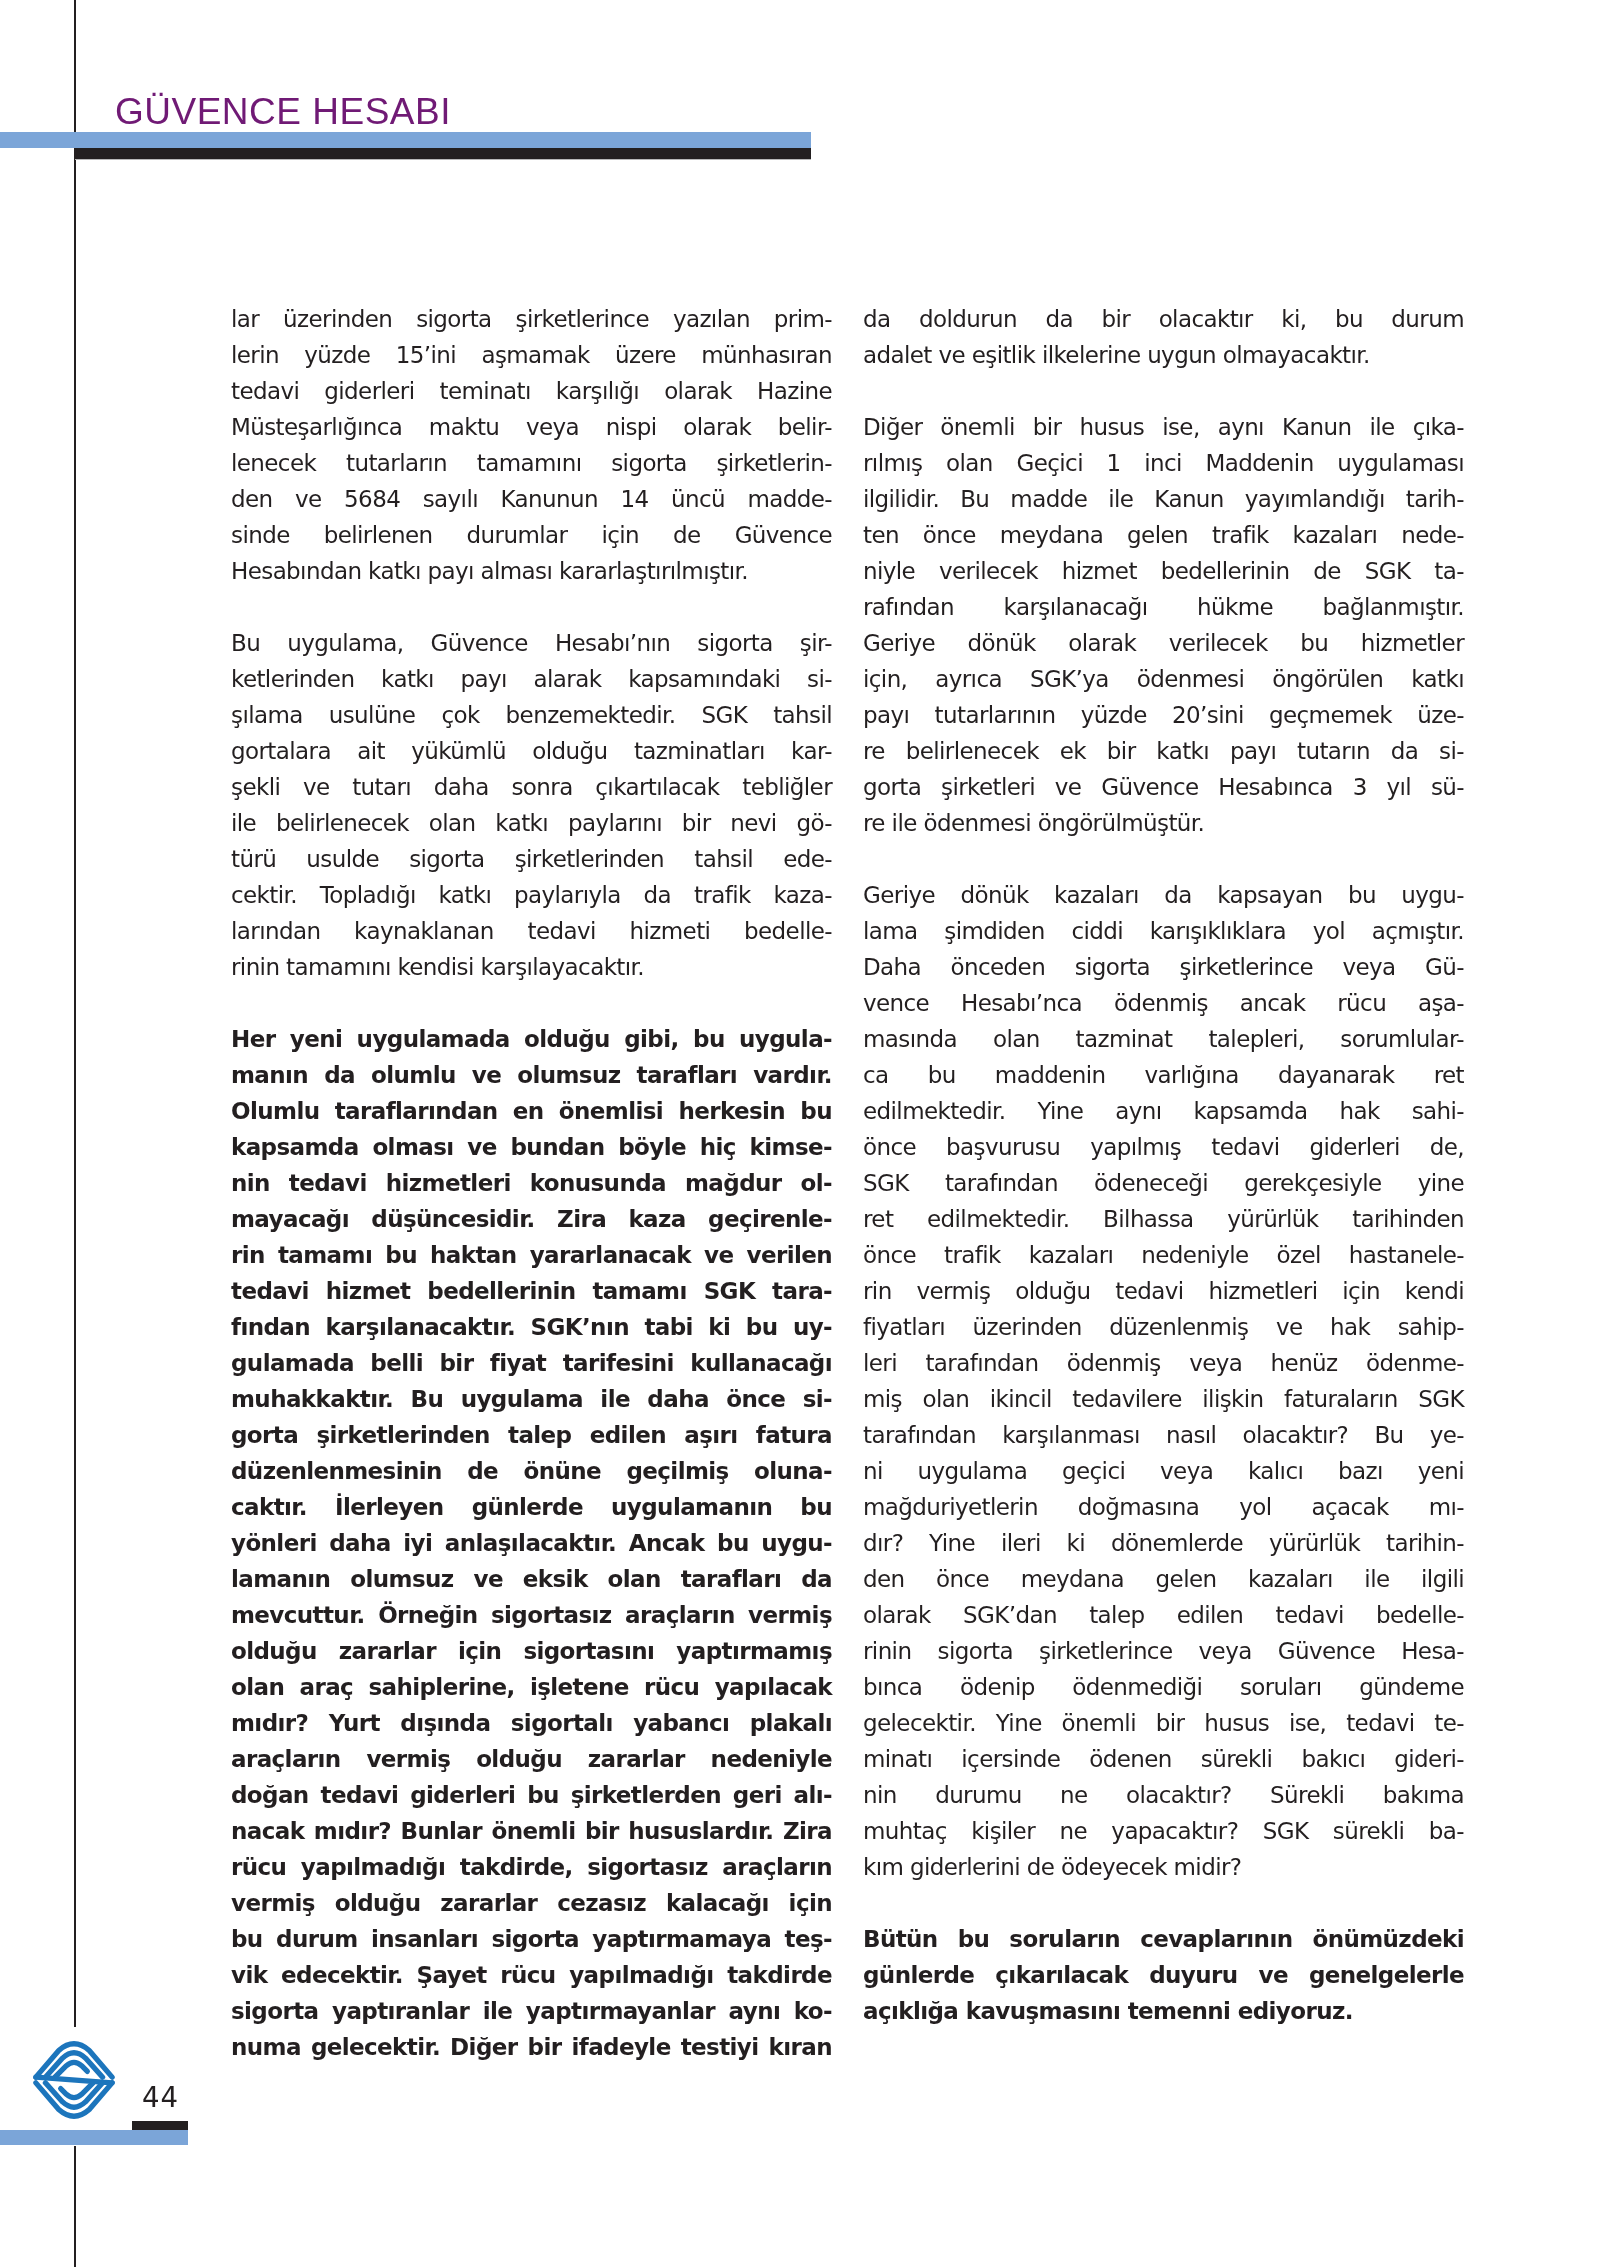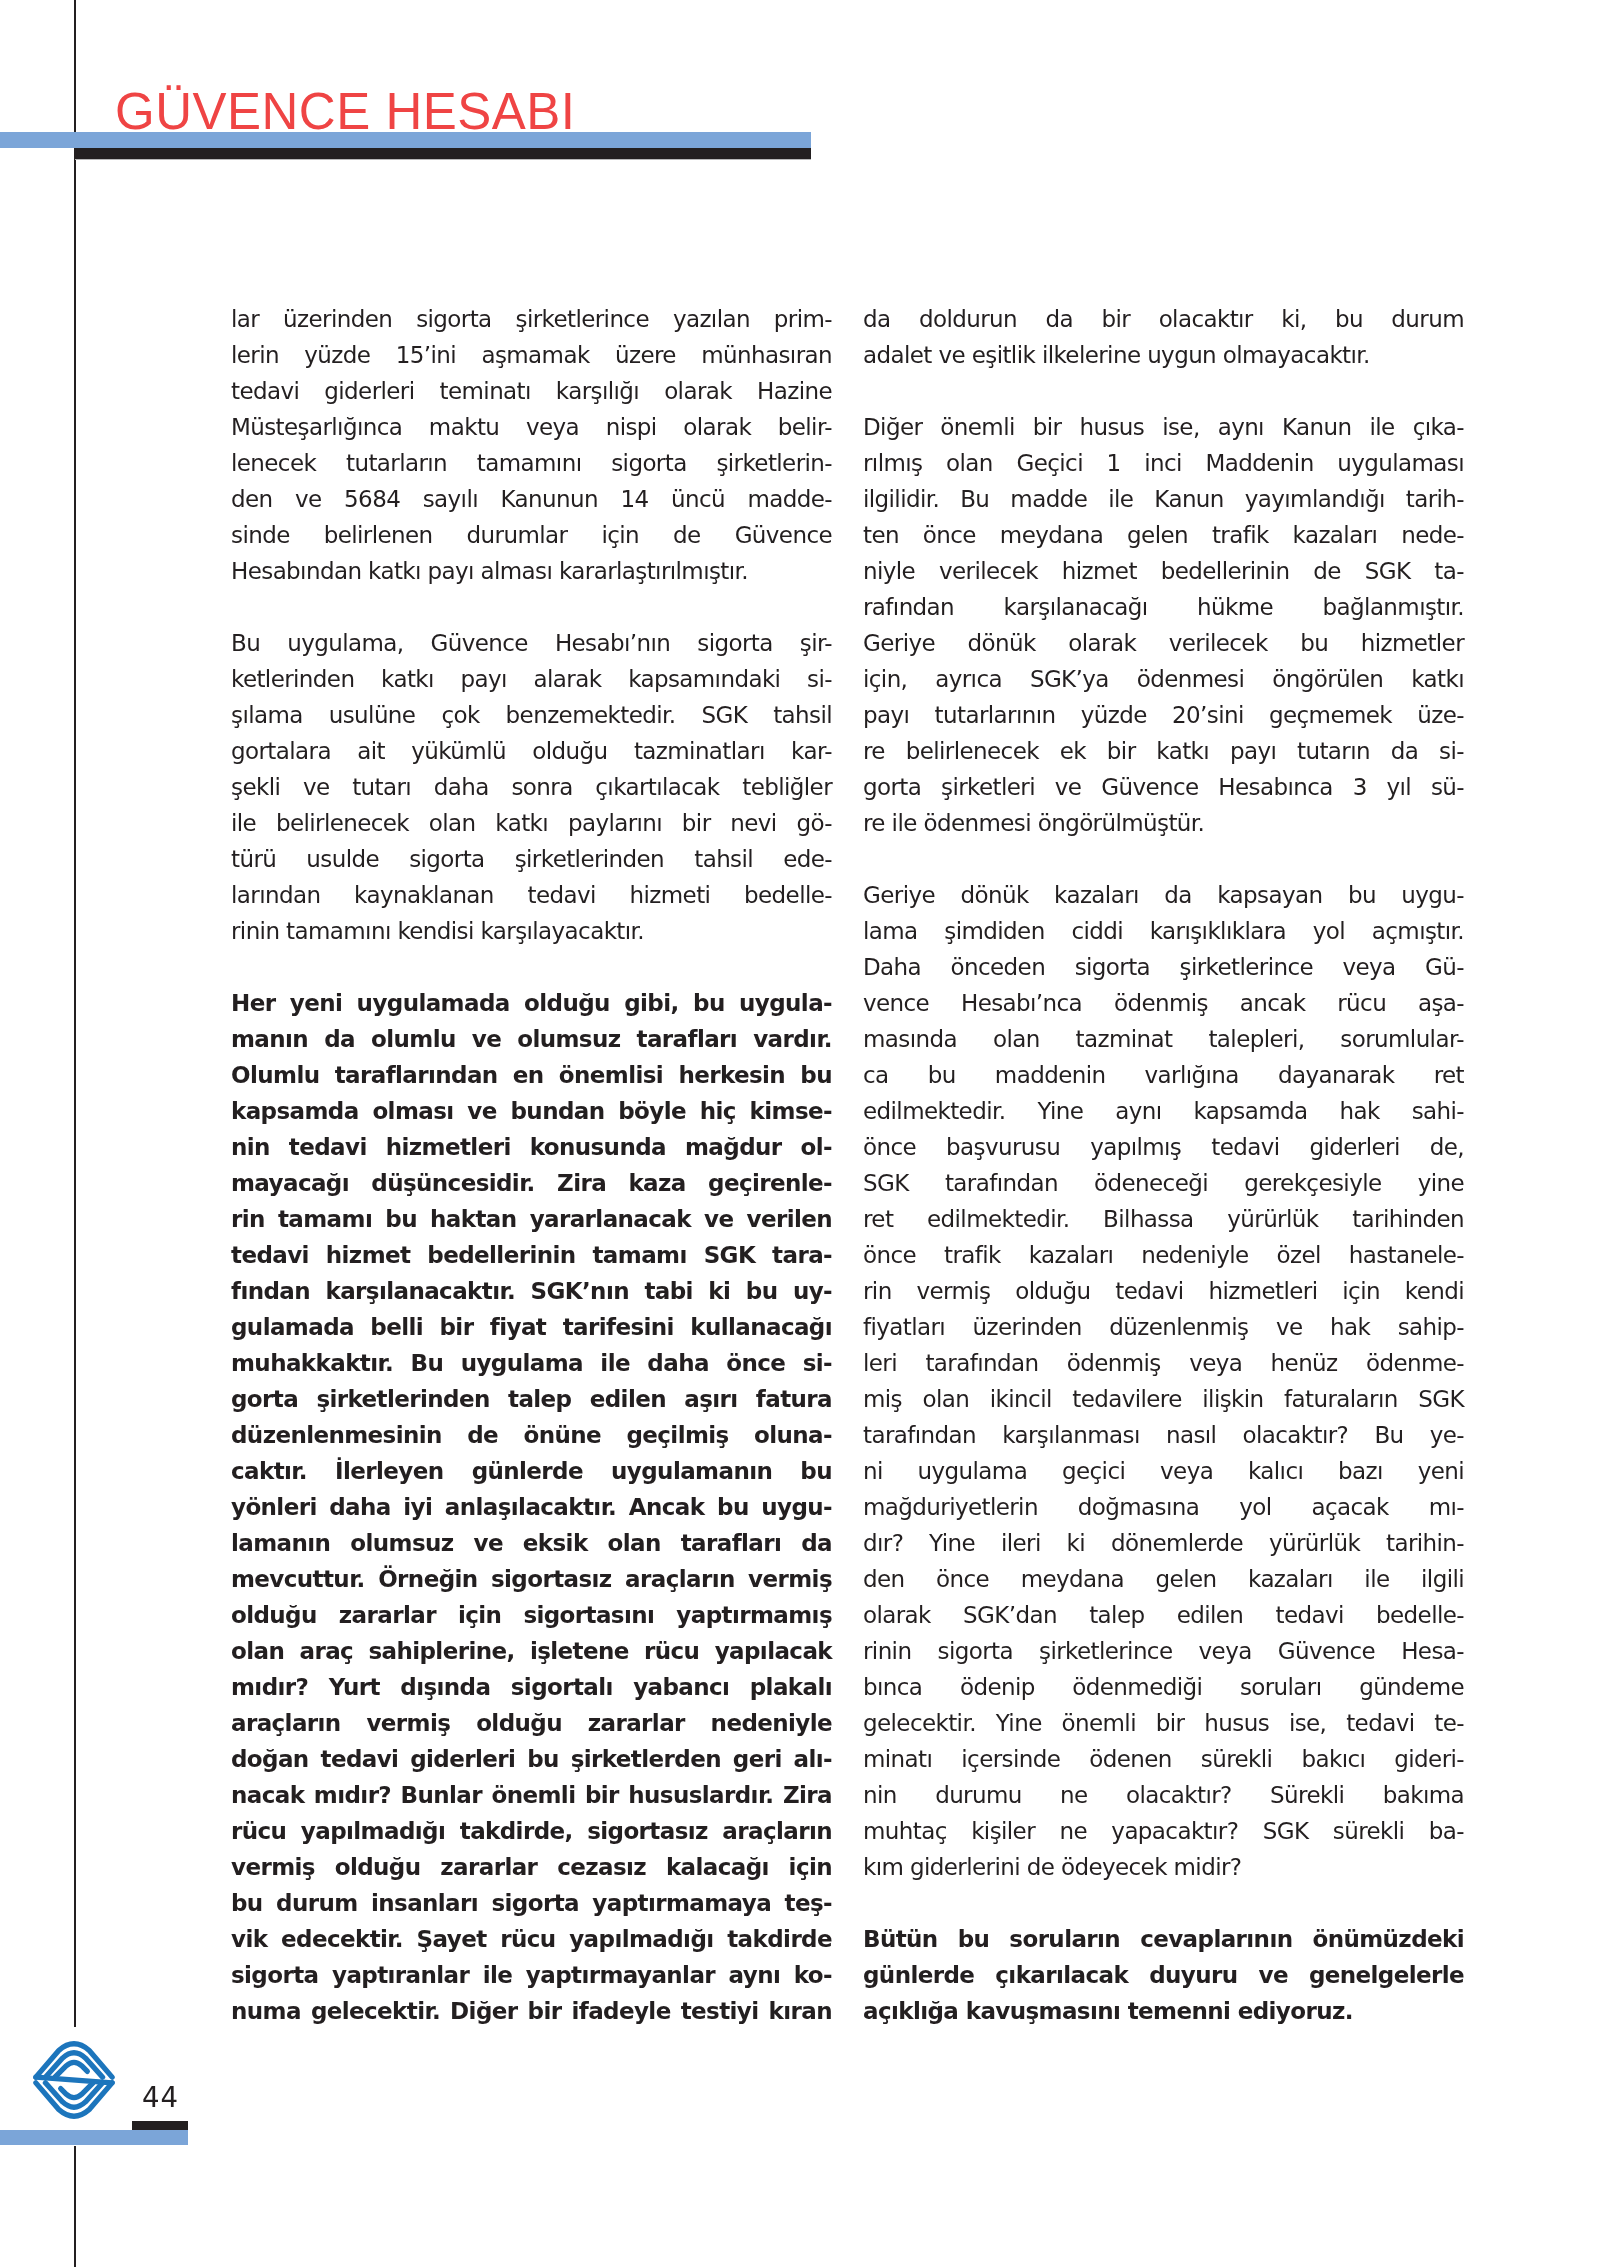--- a/index.html
+++ b/index.html
@@ -1,21 +1,21 @@
 <!DOCTYPE html>
 <html style="font-size:15px"><head>
 <meta charset="utf-8">
 <style>
   html, body { margin:0; padding:0; background:#ffffff; }
   body { width:1617px; height:2267px; position:relative; overflow:hidden;
          font-family:"DejaVu Sans", "Liberation Sans", sans-serif; color:#231f20; }
   .vline-top { position:absolute; left:74px; top:0; width:1.9px; height:2027px; background:#231f20; }
   .vline-bottom { position:absolute; left:74px; top:2146px; width:1.9px; height:122px; background:#231f20; }
   .header-title { position:absolute; left:115px; top:90px; font-family:"Liberation Sans", sans-serif;
-                  font-size:51px; line-height:43px; letter-spacing:0.5px; color:#ef4444; white-space:nowrap; }
+                  font-size:37px; line-height:43px; letter-spacing:0.5px; color:#701a75; white-space:nowrap; }
   .header-blue { position:absolute; left:0; top:132px; width:811px; height:16px; background:#7ba5d8; }
   .header-black { position:absolute; left:75px; top:148px; width:736px; height:10.5px; background:#231f20; }
   .header-gray { position:absolute; left:75px; top:159px; width:736px; height:1px; background:#b8b8b8; }
 
   .column { position:absolute; top:301px; width:601px;
             font-family:"DejaVu Sans", sans-serif; font-size:23px; line-height:36px;
             letter-spacing:-0.6px; color:#231f20; }
   .col-left { left:231px; }
   .col-right { left:863px; }
   .para { margin:0 0 36px 0; text-align:justify; text-align-last:left; }
@@ -55,20 +55,21 @@
         <span class="line last">Hesabından katkı payı alması kararlaştırılmıştır.</span>
       </div>
       <div class="para">
         <span class="line">Bu uygulama, Güvence Hesabı’nın sigorta şir-</span>
         <span class="line">ketlerinden katkı payı alarak kapsamındaki si-</span>
         <span class="line">şılama usulüne çok benzemektedir. SGK tahsil</span>
         <span class="line">gortalara ait yükümlü olduğu tazminatları kar-</span>
         <span class="line">şekli ve tutarı daha sonra çıkartılacak tebliğler</span>
         <span class="line">ile belirlenecek olan katkı paylarını bir nevi gö-</span>
         <span class="line">türü usulde sigorta şirketlerinden tahsil ede-</span>
+        <span class="line">cektir. Topladığı katkı paylarıyla da trafik kaza-</span>
         <span class="line">larından kaynaklanan tedavi hizmeti bedelle-</span>
         <span class="line last">rinin tamamını kendisi karşılayacaktır.</span>
       </div>
       <div class="para">
         <span class="line">Her yeni uygulamada olduğu gibi, bu uygula-</span>
         <span class="line">manın da olumlu ve olumsuz tarafları vardır.</span>
         <span class="line">Olumlu taraflarından en önemlisi herkesin bu</span>
         <span class="line">kapsamda olması ve bundan böyle hiç kimse-</span>
         <span class="line">nin tedavi hizmetleri konusunda mağdur ol-</span>
         <span class="line">mayacağı düşüncesidir.  Zira kaza geçirenle-</span>

